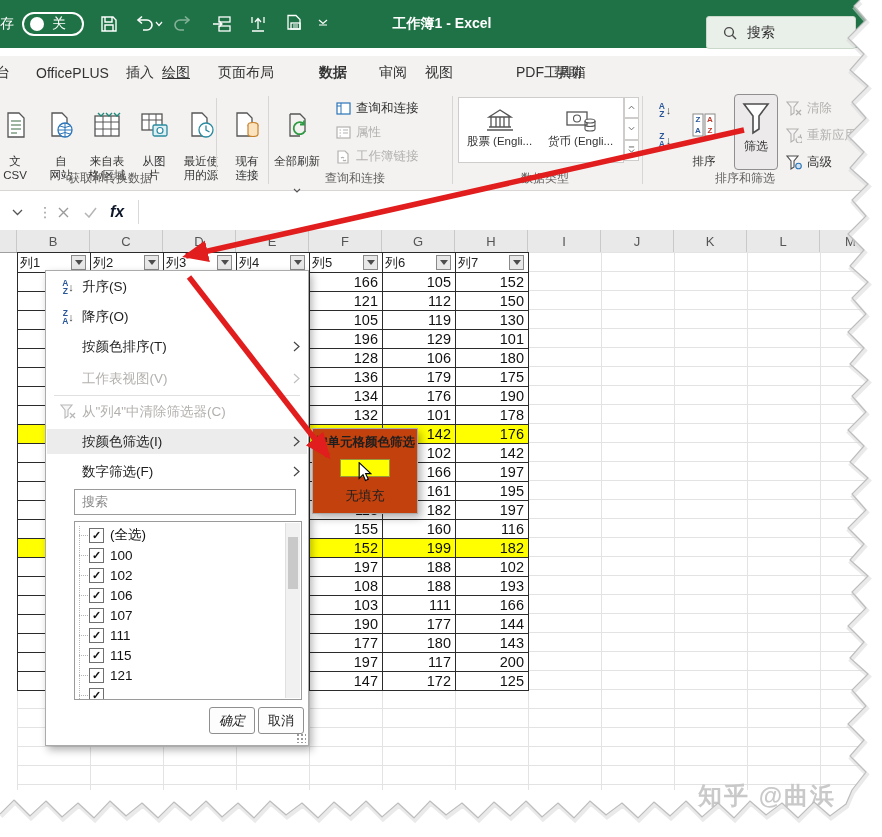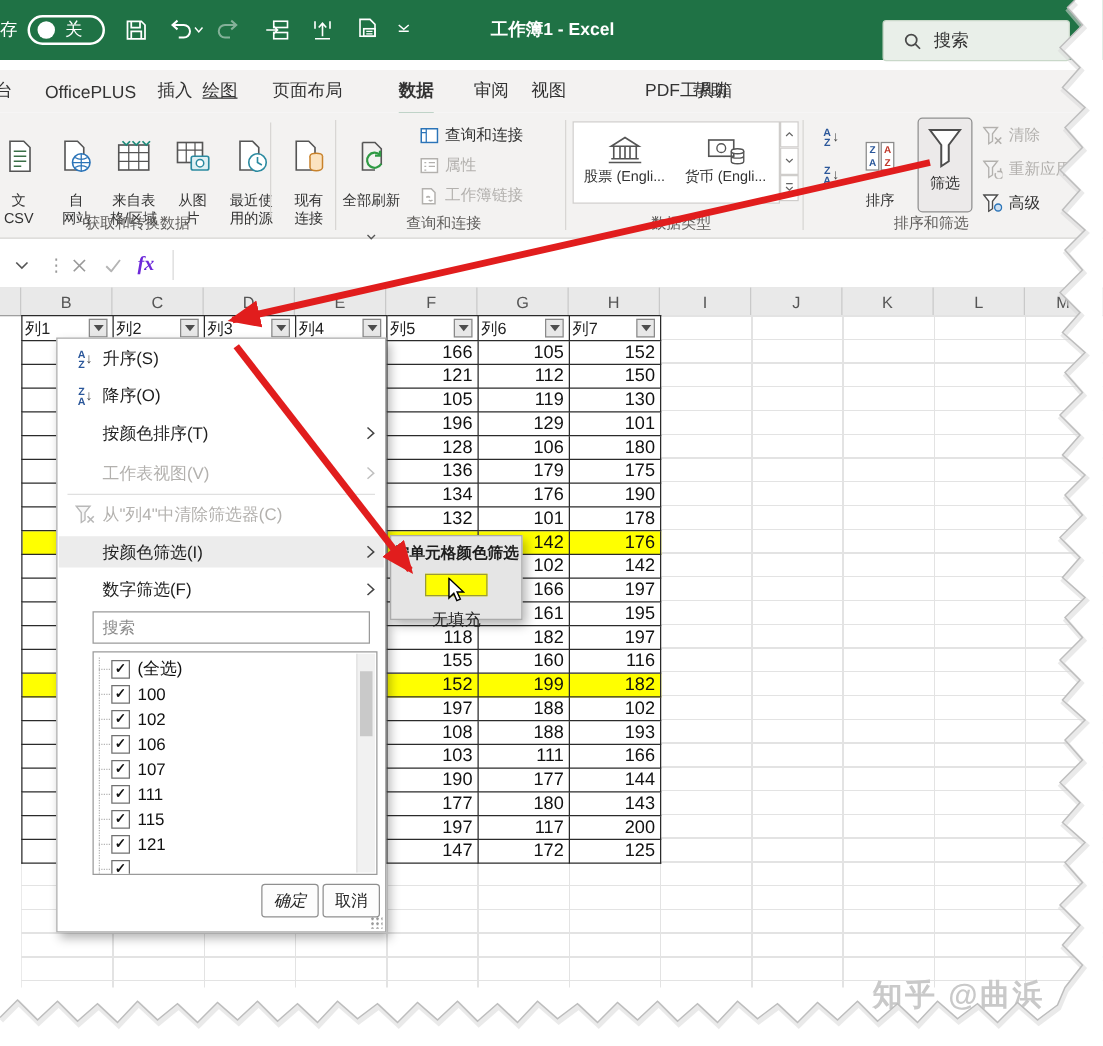--- a/index.html
+++ b/index.html
@@ -33,21 +33,21 @@
   .gscroll{position:absolute;left:624px;top:7px;width:15px;height:64px;display:flex;flex-direction:column;}
   .gsb{flex:1;background:#fff;border:1px solid #cfcdcb;display:flex;align-items:center;justify-content:center;font-size:7px;color:#666;}
   .filterbtn{position:absolute;left:734px;top:4px;width:44px;height:76px;border:1px solid #8f8f8f;border-radius:4px;
              background:#eceaea;text-align:center;font-size:12px;color:#333;box-sizing:border-box;}
   .azbtn{position:absolute;width:30px;height:24px;display:flex;align-items:center;justify-content:center;gap:1px;}
   .azl{font-size:8.5px;font-weight:bold;color:#2b579a;line-height:8px;text-align:center;}
   .azarrow{font-size:11px;color:#444;}
   
   .fbar{left:0;top:194px;width:882px;height:36px;background:#fff;border-bottom:1px solid #cfcfcf;}
   .fitem{position:absolute;top:0;height:36px;display:flex;align-items:center;color:#666;}
-  .fx{font-family:Liberation Serif, serif;font-style:italic;font-weight:bold;font-size:16px;color:#6d28d9;}
+  .fx{font-family:Liberation Sans, sans-serif;font-style:italic;font-weight:bold;font-size:16px;color:#0f172a;}
   
   .colstrip{left:0;top:230px;width:882px;height:22px;background:#e9e9e9;border-bottom:1px solid #9f9f9f;display:flex;}
   .colcell{height:22px;box-sizing:border-box;border-right:1px solid #c9c9c9;display:flex;align-items:center;justify-content:center;
            font-size:13px;color:#555;}
   .gridbg{left:17px;top:252px;width:865px;height:538px;
     background-image:repeating-linear-gradient(to right,#e3e3e3 0 1px,transparent 1px 73px),
                      repeating-linear-gradient(to bottom,#e3e3e3 0 1px,transparent 1px 19px);}
   table.sheet{position:absolute;left:17px;top:252px;border-collapse:collapse;background:#fff;}
   table.sheet td{border:1px solid #2b2b2b;padding:0 4px 0 2px;font-size:14.5px;color:#111;box-sizing:border-box;}
   table.sheet td.num{text-align:right;}
@@ -74,21 +74,21 @@
   .treeline{position:absolute;left:4px;top:4px;bottom:0;border-left:1px dotted #b5b5b5;}
   .cb{width:13px;height:13px;border:1px solid #707070;background:#fff;font-size:11px;font-weight:bold;color:#111;
       display:flex;align-items:center;justify-content:center;line-height:11px;flex:0 0 13px;}
   .mscroll{position:absolute;right:1px;top:1px;width:14px;bottom:1px;background:#f1f1f1;border-left:1px solid #e0e0e0;}
   .mthumb{position:absolute;left:2px;top:14px;width:10px;height:52px;background:#c9c9c9;}
   .mbtn{position:absolute;top:436px;width:44px;height:25px;border:1px solid #8f8f8f;border-radius:3px;background:#fdfdfd;
         display:flex;align-items:center;justify-content:center;font-size:13px;color:#222;}
   .grip{position:absolute;right:2px;bottom:2px;width:10px;height:10px;
         background-image:radial-gradient(circle,#9a9a9a 1px,transparent 1.2px);background-size:4px 4px;}
   
-  .submenu{left:312px;top:428px;width:106px;height:68px;background:#e5e5e5;border:1px solid #ababab;
+  .submenu{left:312px;top:428px;width:106px;height:86px;background:#c2410c;border:1px solid #ababab;
            box-shadow:3px 4px 8px rgba(0,0,0,.3);box-sizing:border-box;text-align:center;}
   .smtitle{margin-top:5px;font-size:12.5px;font-weight:bold;color:#1e1e1e;}
   .swatch{margin:8px auto 0;width:48px;height:16px;background:#ffff00;border:1px solid #9a9a3a;}
   .nofill{margin-top:10px;font-size:13px;color:#1e1e1e;}
   
   .watermark{left:698px;top:780px;font-size:24px;font-weight:bold;color:#c9c9c9;letter-spacing:2px;}
   .overlay{left:0;top:0;pointer-events:none;}
 </style>
 </head>
 <body>

